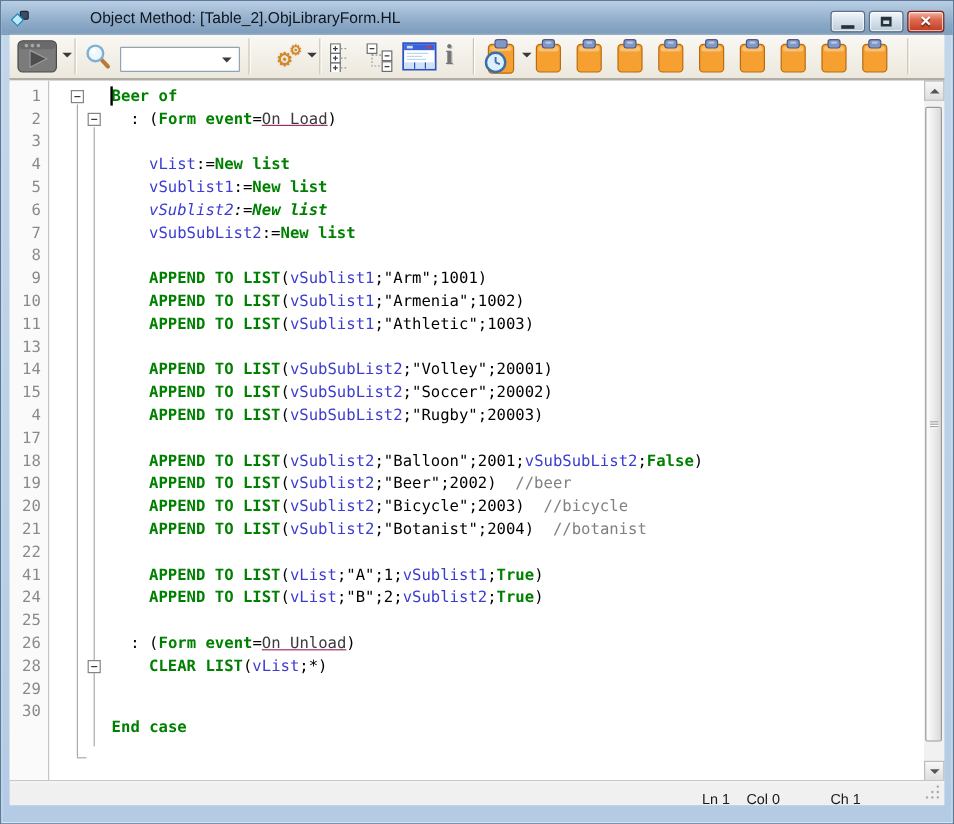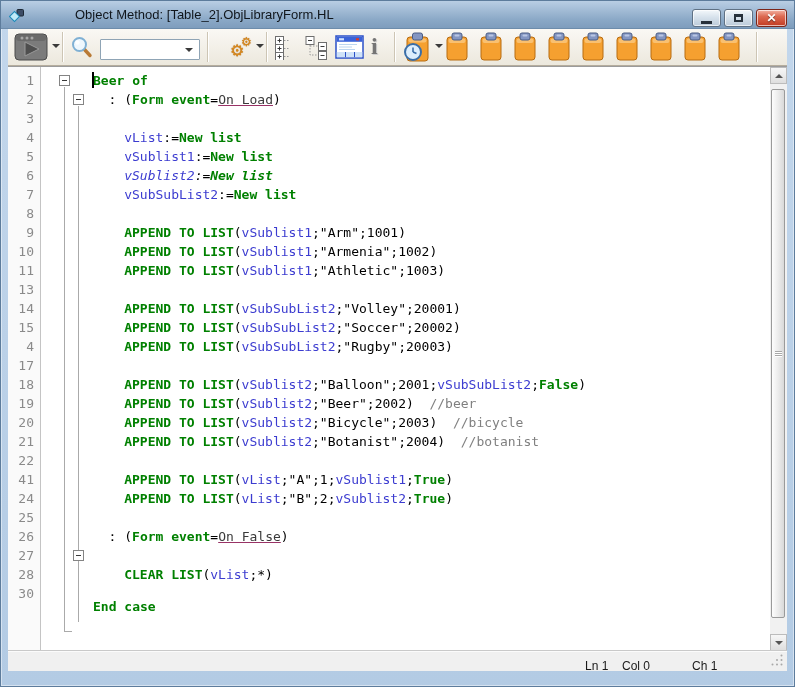--- a/index.html
+++ b/index.html
@@ -289,23 +289,23 @@
         <div class="crow"><span class="ln">4</span><span class="ctext" style="padding-left: 83.2px;"><span class="seg-kw">APPEND TO LIST</span><span class="seg-plain">(</span><span class="seg-var">vSubSubList2</span><span class="seg-plain">;"Rugby";20003)</span></span></div>
         <div class="crow"><span class="ln">17</span><span class="ctext" style="padding-left: 83.2px;"></span></div>
         <div class="crow"><span class="ln">18</span><span class="ctext" style="padding-left: 83.2px;"><span class="seg-kw">APPEND TO LIST</span><span class="seg-plain">(</span><span class="seg-var">vSublist2</span><span class="seg-plain">;"Balloon";2001;</span><span class="seg-var">vSubSubList2</span><span class="seg-plain">;</span><span class="seg-kw">False</span><span class="seg-plain">)</span></span></div>
         <div class="crow"><span class="ln">19</span><span class="ctext" style="padding-left: 83.2px;"><span class="seg-kw">APPEND TO LIST</span><span class="seg-plain">(</span><span class="seg-var">vSublist2</span><span class="seg-plain">;"Beer";2002)</span><span class="seg-comment">  //beer</span></span></div>
         <div class="crow"><span class="ln">20</span><span class="ctext" style="padding-left: 83.2px;"><span class="seg-kw">APPEND TO LIST</span><span class="seg-plain">(</span><span class="seg-var">vSublist2</span><span class="seg-plain">;"Bicycle";2003)</span><span class="seg-comment">  //bicycle</span></span></div>
         <div class="crow"><span class="ln">21</span><span class="ctext" style="padding-left: 83.2px;"><span class="seg-kw">APPEND TO LIST</span><span class="seg-plain">(</span><span class="seg-var">vSublist2</span><span class="seg-plain">;"Botanist";2004)</span><span class="seg-comment">  //botanist</span></span></div>
         <div class="crow"><span class="ln">22</span><span class="ctext" style="padding-left: 83.2px;"></span></div>
         <div class="crow"><span class="ln">41</span><span class="ctext" style="padding-left: 83.2px;"><span class="seg-kw">APPEND TO LIST</span><span class="seg-plain">(</span><span class="seg-var">vList</span><span class="seg-plain">;"A";1;</span><span class="seg-var">vSublist1</span><span class="seg-plain">;</span><span class="seg-kw">True</span><span class="seg-plain">)</span></span></div>
         <div class="crow"><span class="ln">24</span><span class="ctext" style="padding-left: 83.2px;"><span class="seg-kw">APPEND TO LIST</span><span class="seg-plain">(</span><span class="seg-var">vList</span><span class="seg-plain">;"B";2;</span><span class="seg-var">vSublist2</span><span class="seg-plain">;</span><span class="seg-kw">True</span><span class="seg-plain">)</span></span></div>
         <div class="crow"><span class="ln">25</span><span class="ctext" style="padding-left: 83.2px;"></span></div>
-        <div class="crow"><span class="ln">26</span><span class="ctext" style="padding-left: 67.6px;"><span class="seg-plain">: (</span><span class="seg-kw">Form event</span><span class="seg-plain">=</span><span class="seg-const">On False</span><span class="seg-plain">)</span></span></div>
-        <div class="crow"><span class="ln">27</span><span class="ctext" style="padding-left: 83.2px;"></span></div>
+        <div class="crow"><span class="ln">26</span><span class="ctext" style="padding-left: 67.6px;"><span class="seg-plain">: (</span><span class="seg-kw">Form event</span><span class="seg-plain">=</span><span class="seg-const">On Unload</span><span class="seg-plain">)</span></span></div>
         <div class="crow"><span class="ln">28</span><span class="ctext" style="padding-left: 83.2px;"><span class="seg-kw">CLEAR LIST</span><span class="seg-plain">(</span><span class="seg-var">vList</span><span class="seg-plain">;*)</span></span></div>
+        <div class="crow"><span class="ln">29</span><span class="ctext" style="padding-left: 83.2px;"></span></div>
         <div class="crow"><span class="ln">30</span><span class="ctext" style="padding-left: 52px; margin-top: 13px;"><span class="seg-kw">End case</span></span></div>
       </div>
 
     <div class="fold-line" style="left:56px;top:20px;height:544px"></div>
     <div class="fold-stub" style="left:56px;top:564px;width:8px"></div>
     <div class="fold-line" style="left:70px;top:39px;height:516px"></div>
     <div class="fold-box" style="left:51px;top:8px"></div>
     <div class="fold-box" style="left:65px;top:27px"></div>
     <div class="fold-box" style="left:65px;top:483px"></div>
     <div class="caret" style="left:84px;top:5px"></div>

